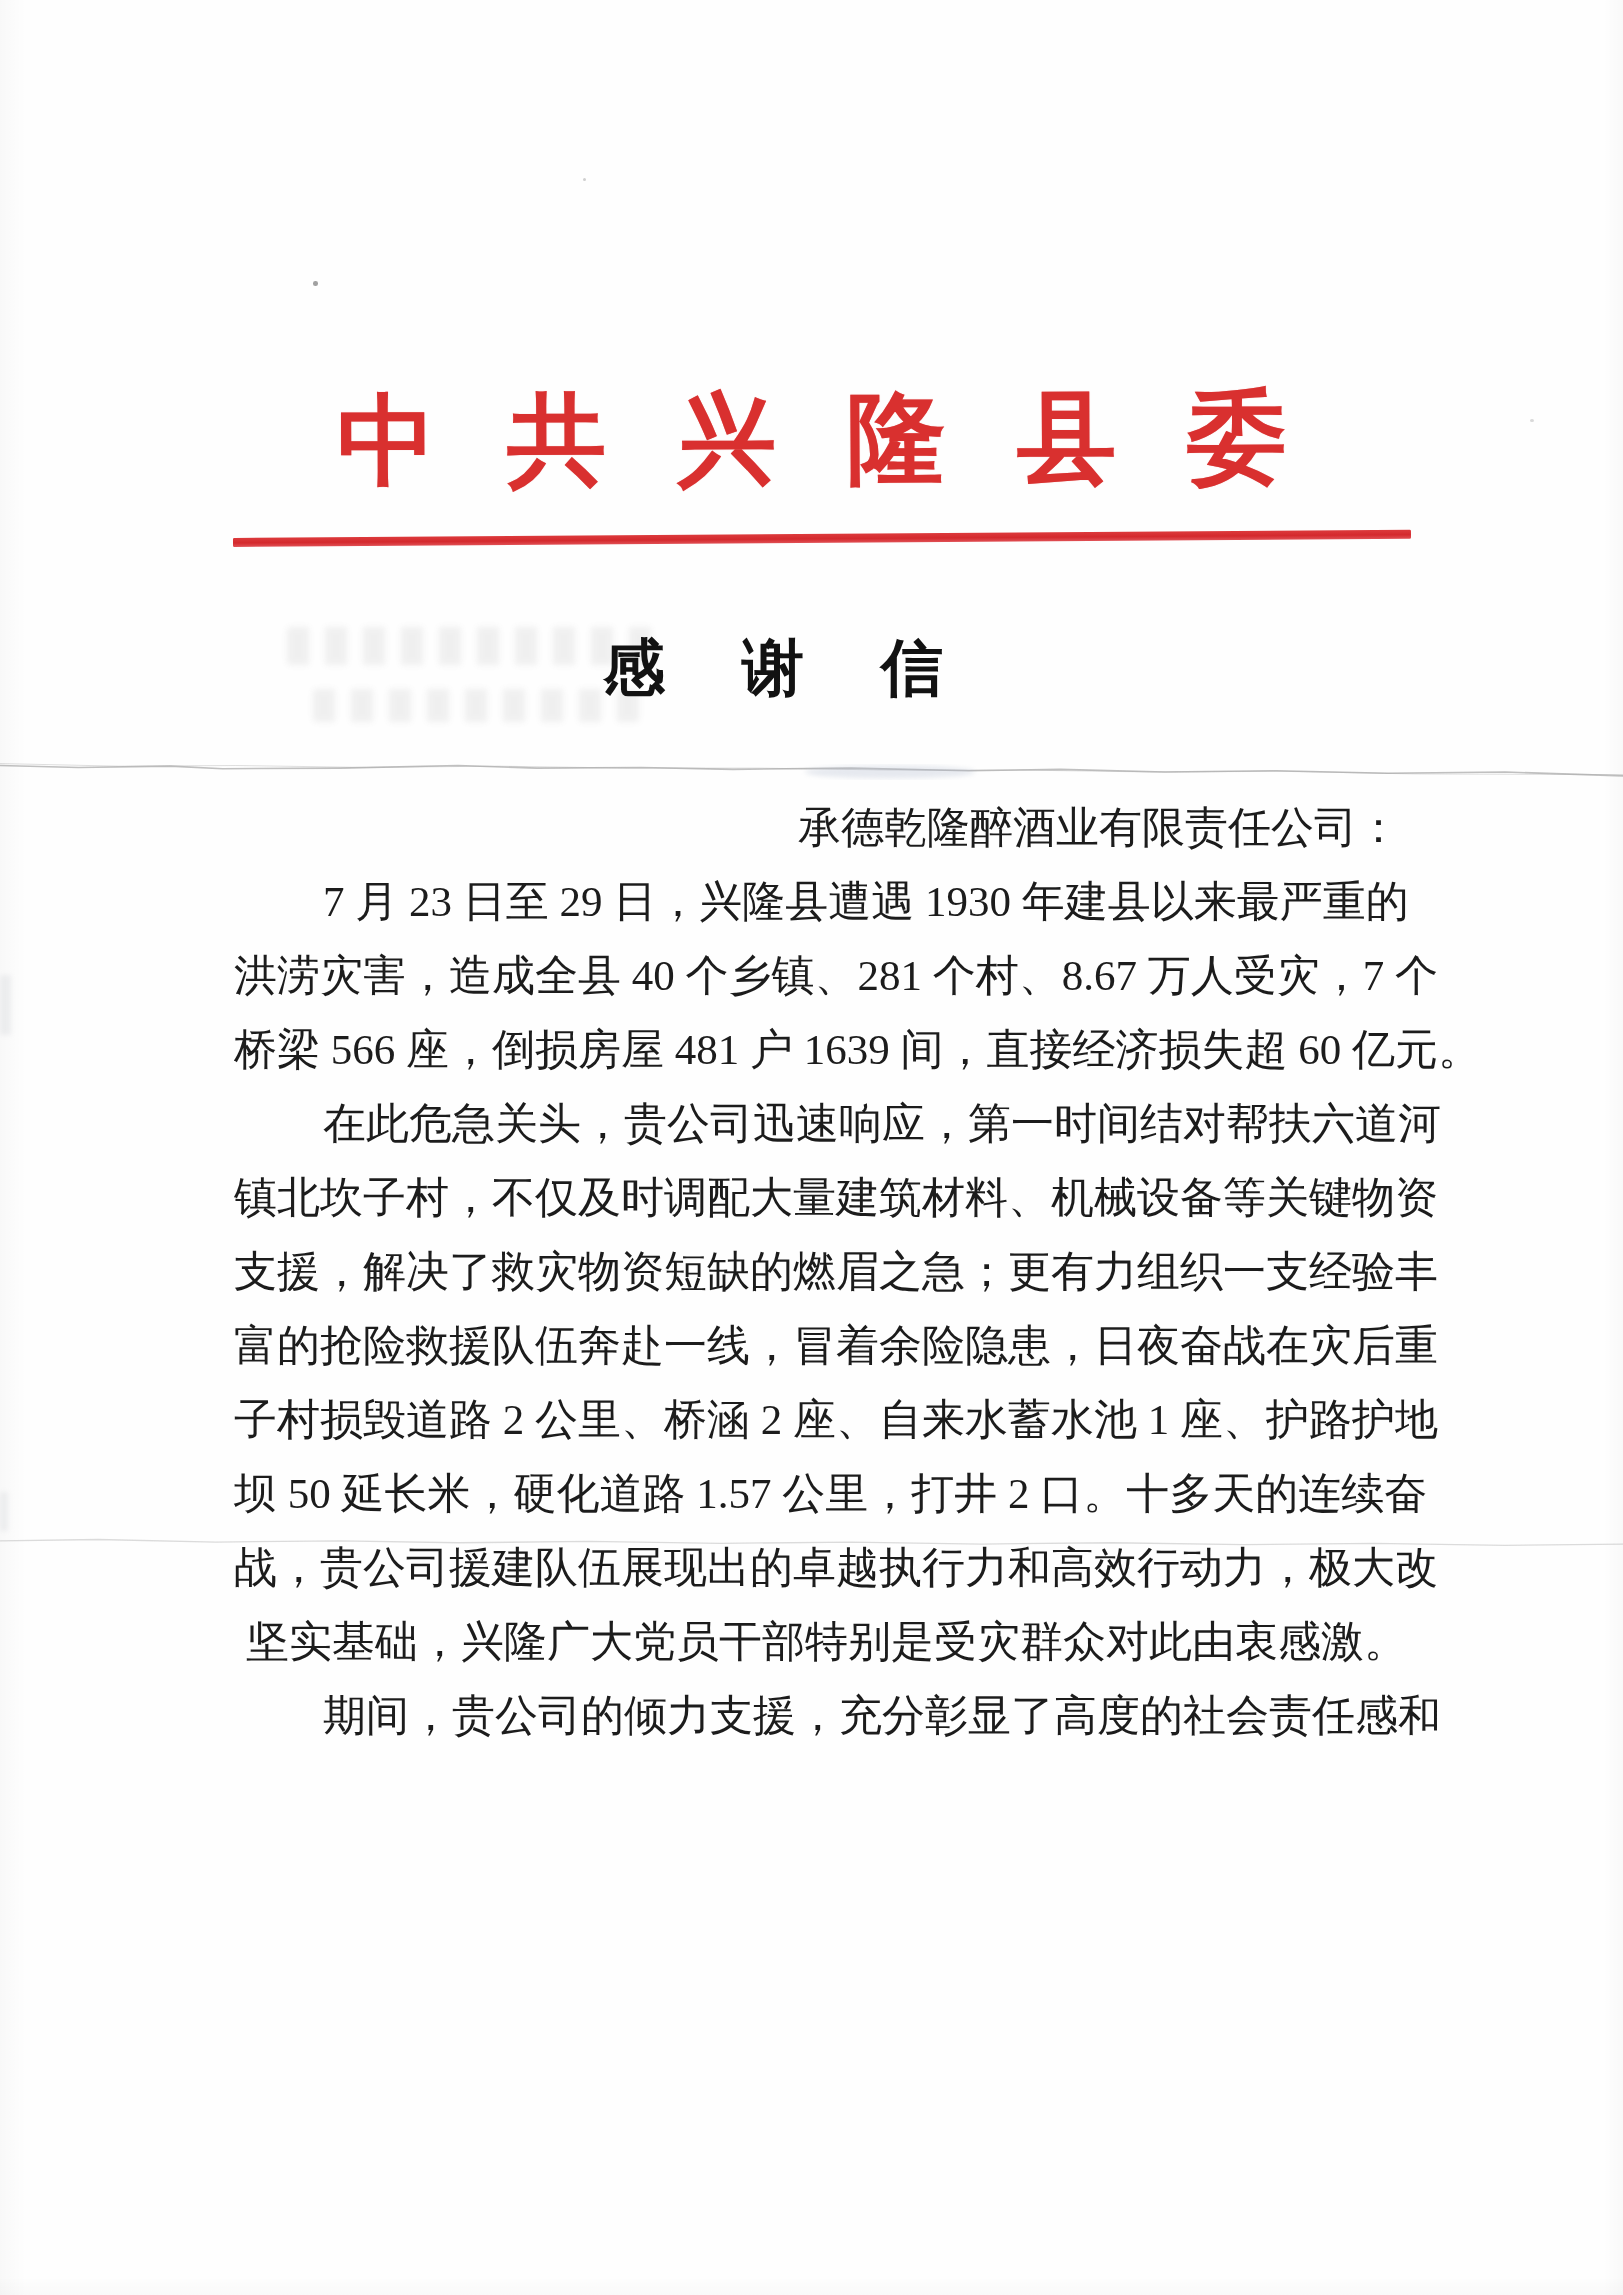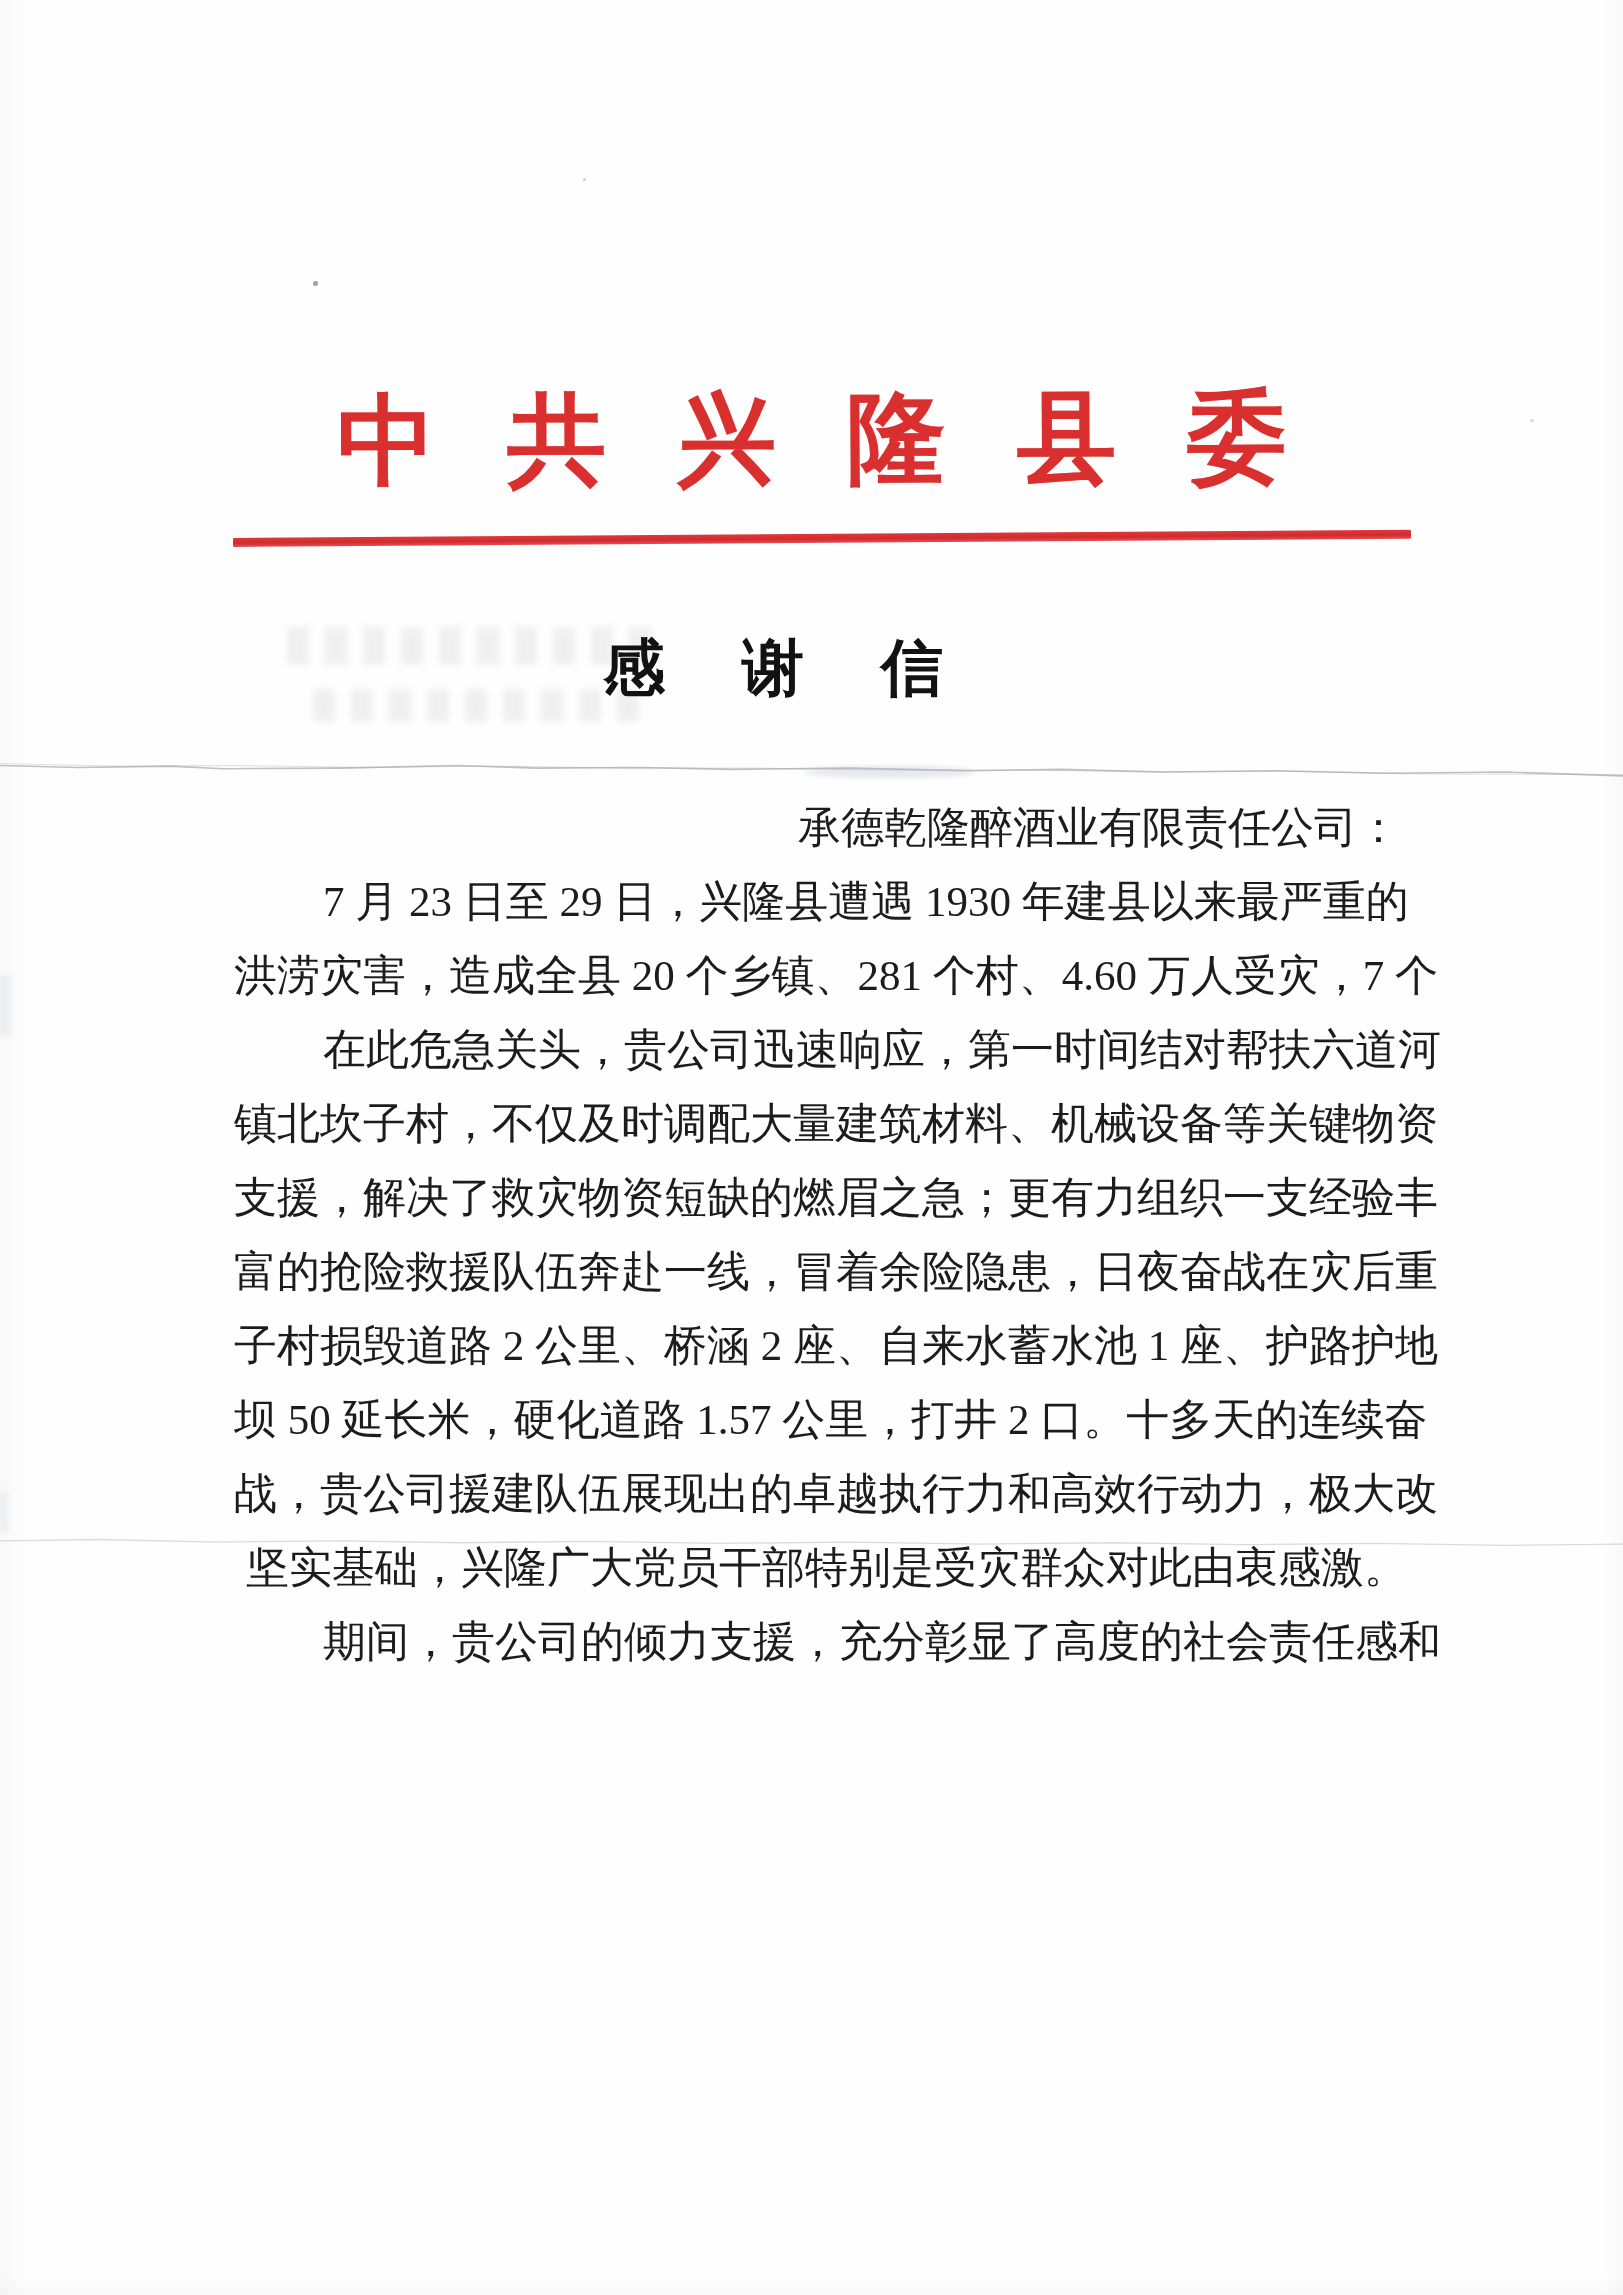--- a/index.html
+++ b/index.html
@@ -166,21 +166,22 @@
 </svg>
 
 <svg class="crease crease-2" viewBox="0 0 2480 60" preserveAspectRatio="none">
   <polyline points="0,32 150,30 330,34 520,32 700,35 900,33 1100,36 1300,34 1500,37 1700,35 1900,38 2100,36 2300,39 2480,37" fill="none" stroke="#979797" stroke-width="2" opacity="0.45"></polyline>
 </svg>
 
 <div class="body-text">
   <div class="salutation">承德乾隆醉酒业有限责任公司：</div>
 
   <div class="line indent">7 月 23 日至 29 日，兴隆县遭遇 1930 年建县以来最严重的</div>
-  <div class="line">洪涝灾害，造成全县 20 个乡镇、281 个村、4.60 万人受灾，7 个</div>
+  <div class="line">洪涝灾害，造成全县 40 个乡镇、281 个村、8.67 万人受灾，7 个</div>
+  <div class="line">桥梁 566 座，倒损房屋 481 户 1639 间，直接经济损失超 60 亿元。</div>
   <div class="line indent">在此危急关头，贵公司迅速响应，第一时间结对帮扶六道河</div>
   <div class="line">镇北坎子村，不仅及时调配大量建筑材料、机械设备等关键物资</div>
   <div class="line">支援，解决了救灾物资短缺的燃眉之急；更有力组织一支经验丰</div>
   <div class="line">富的抢险救援队伍奔赴一线，冒着余险隐患，日夜奋战在灾后重</div>
   <div class="line">子村损毁道路 2 公里、桥涵 2 座、自来水蓄水池 1 座、护路护地</div>
   <div class="line">坝 50 延长米，硬化道路 1.57 公里，打井 2 口。十多天的连续奋</div>
   <div class="line">战，贵公司援建队伍展现出的卓越执行力和高效行动力，极大改</div>
   <div class="line no-justify">坚实基础，兴隆广大党员干部特别是受灾群众对此由衷感激。</div>
   <div class="line indent">期间，贵公司的倾力支援，充分彰显了高度的社会责任感和</div>
 </div>

